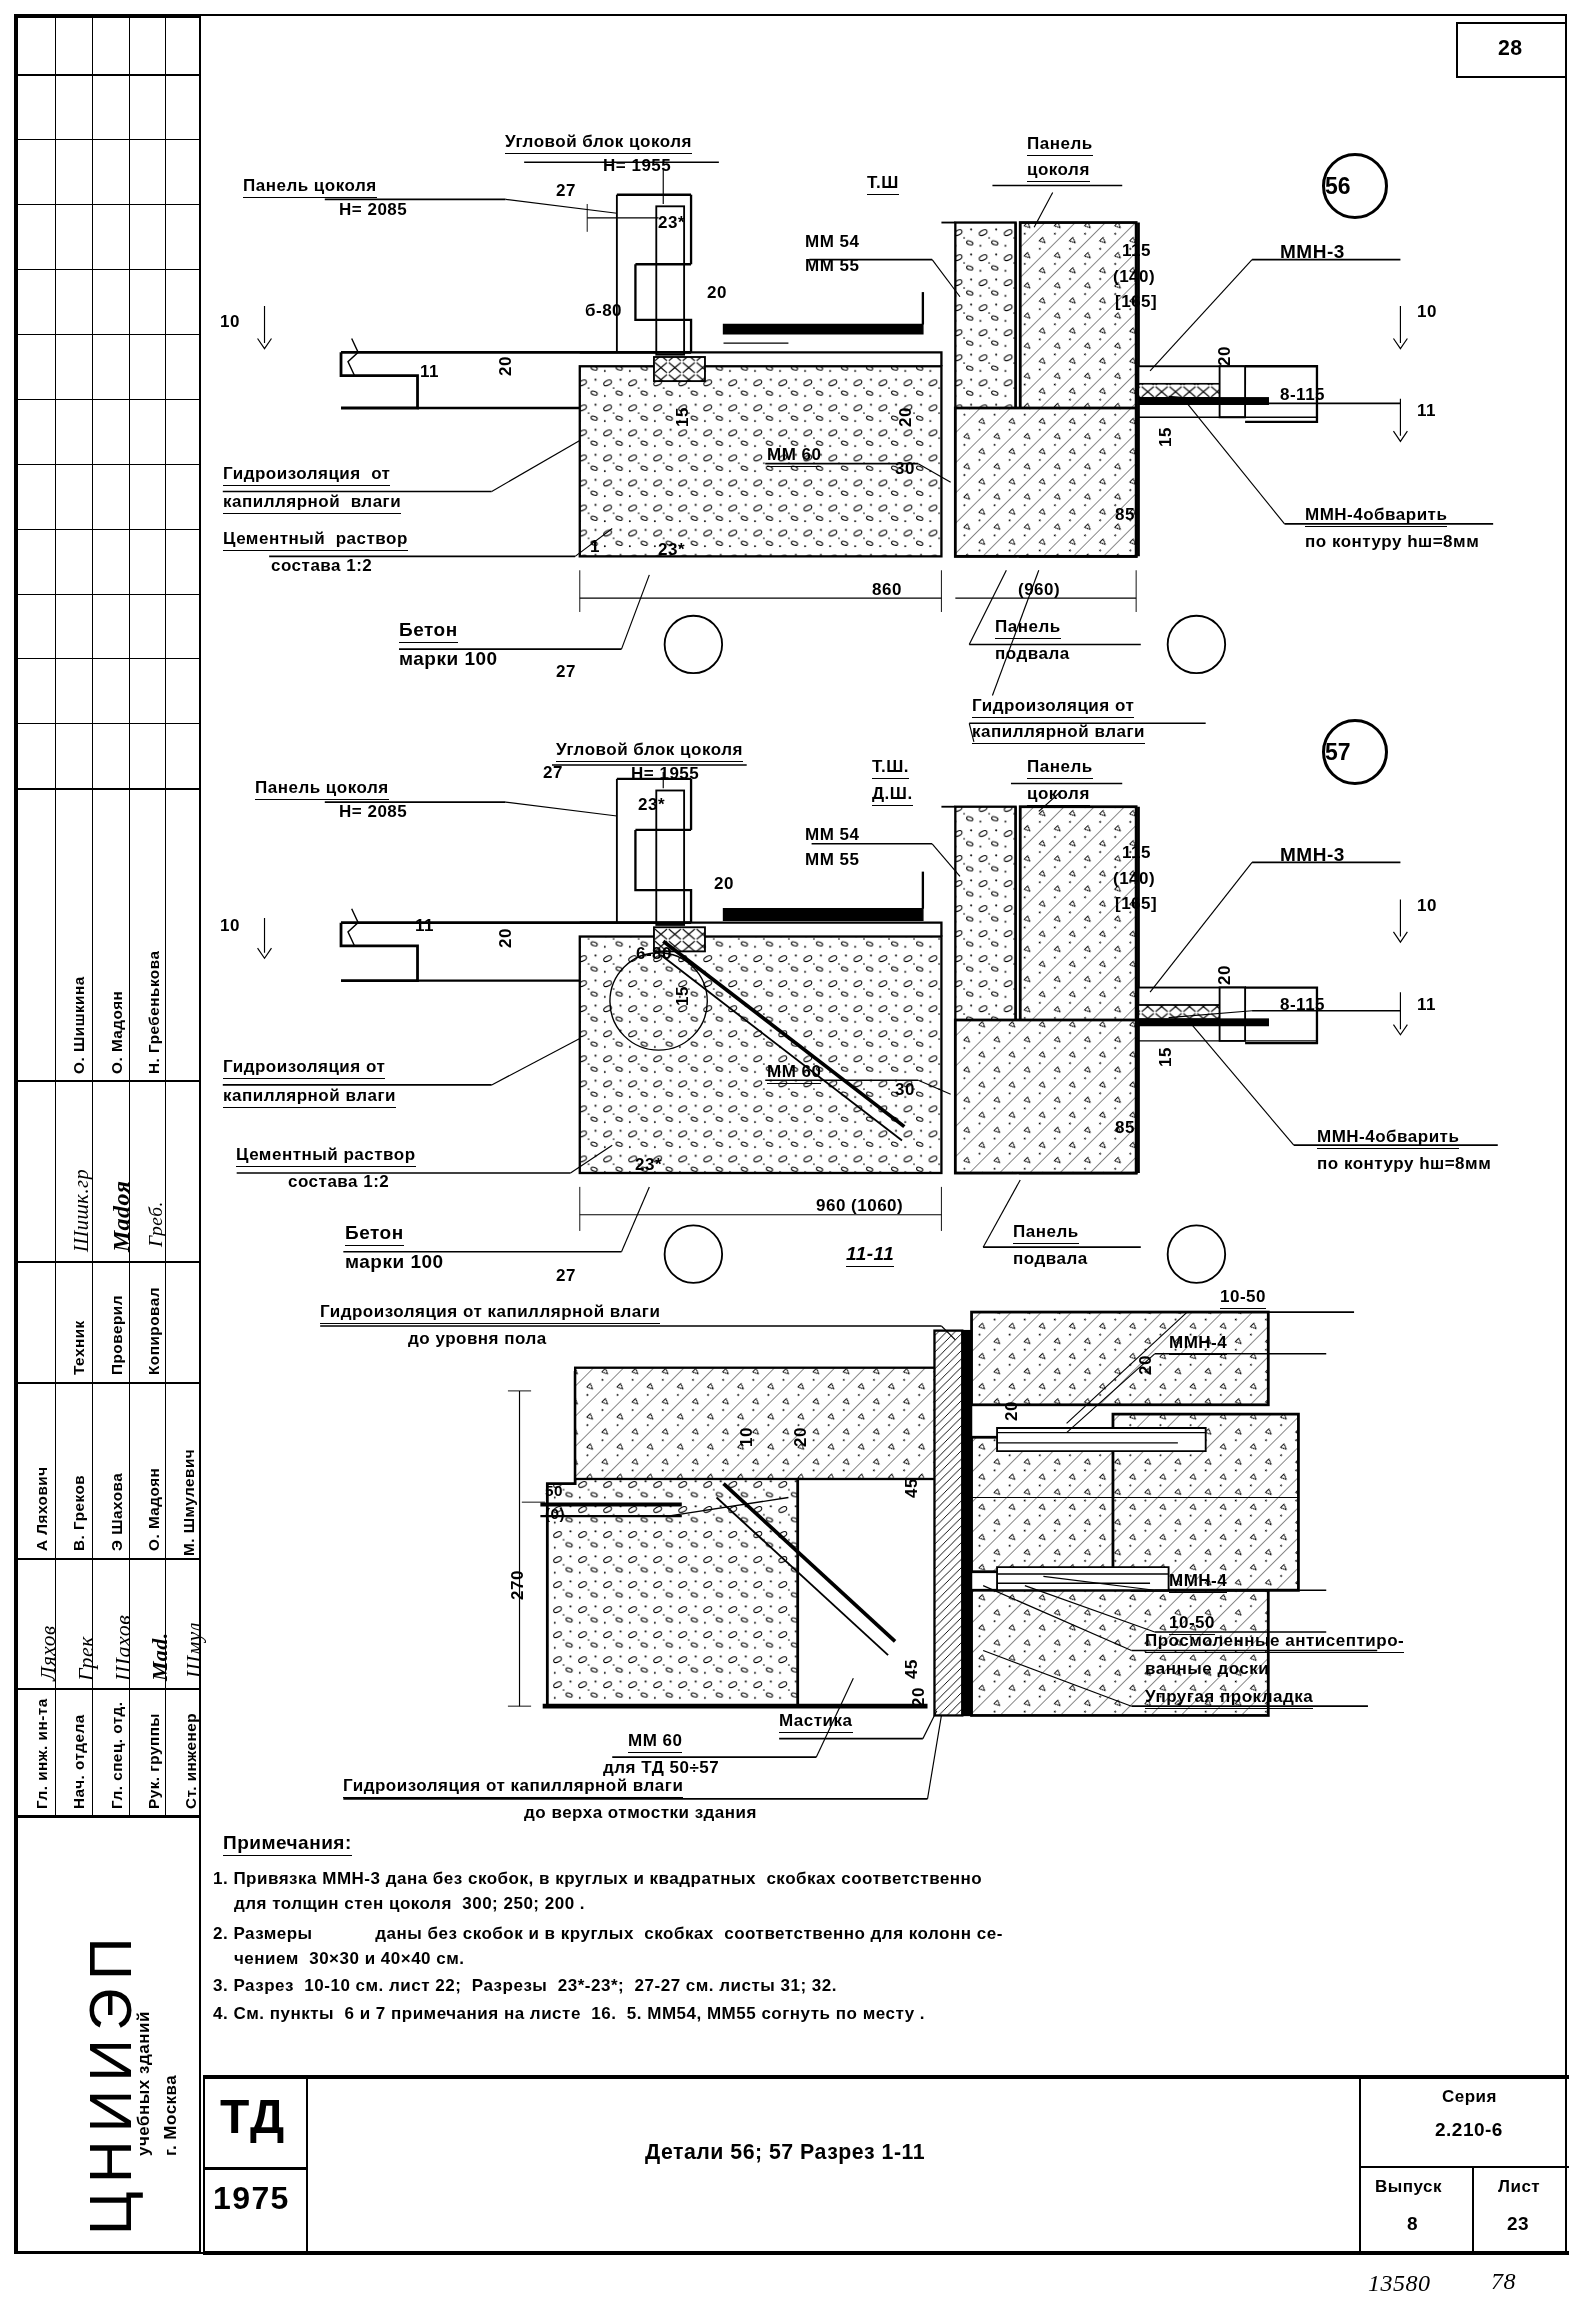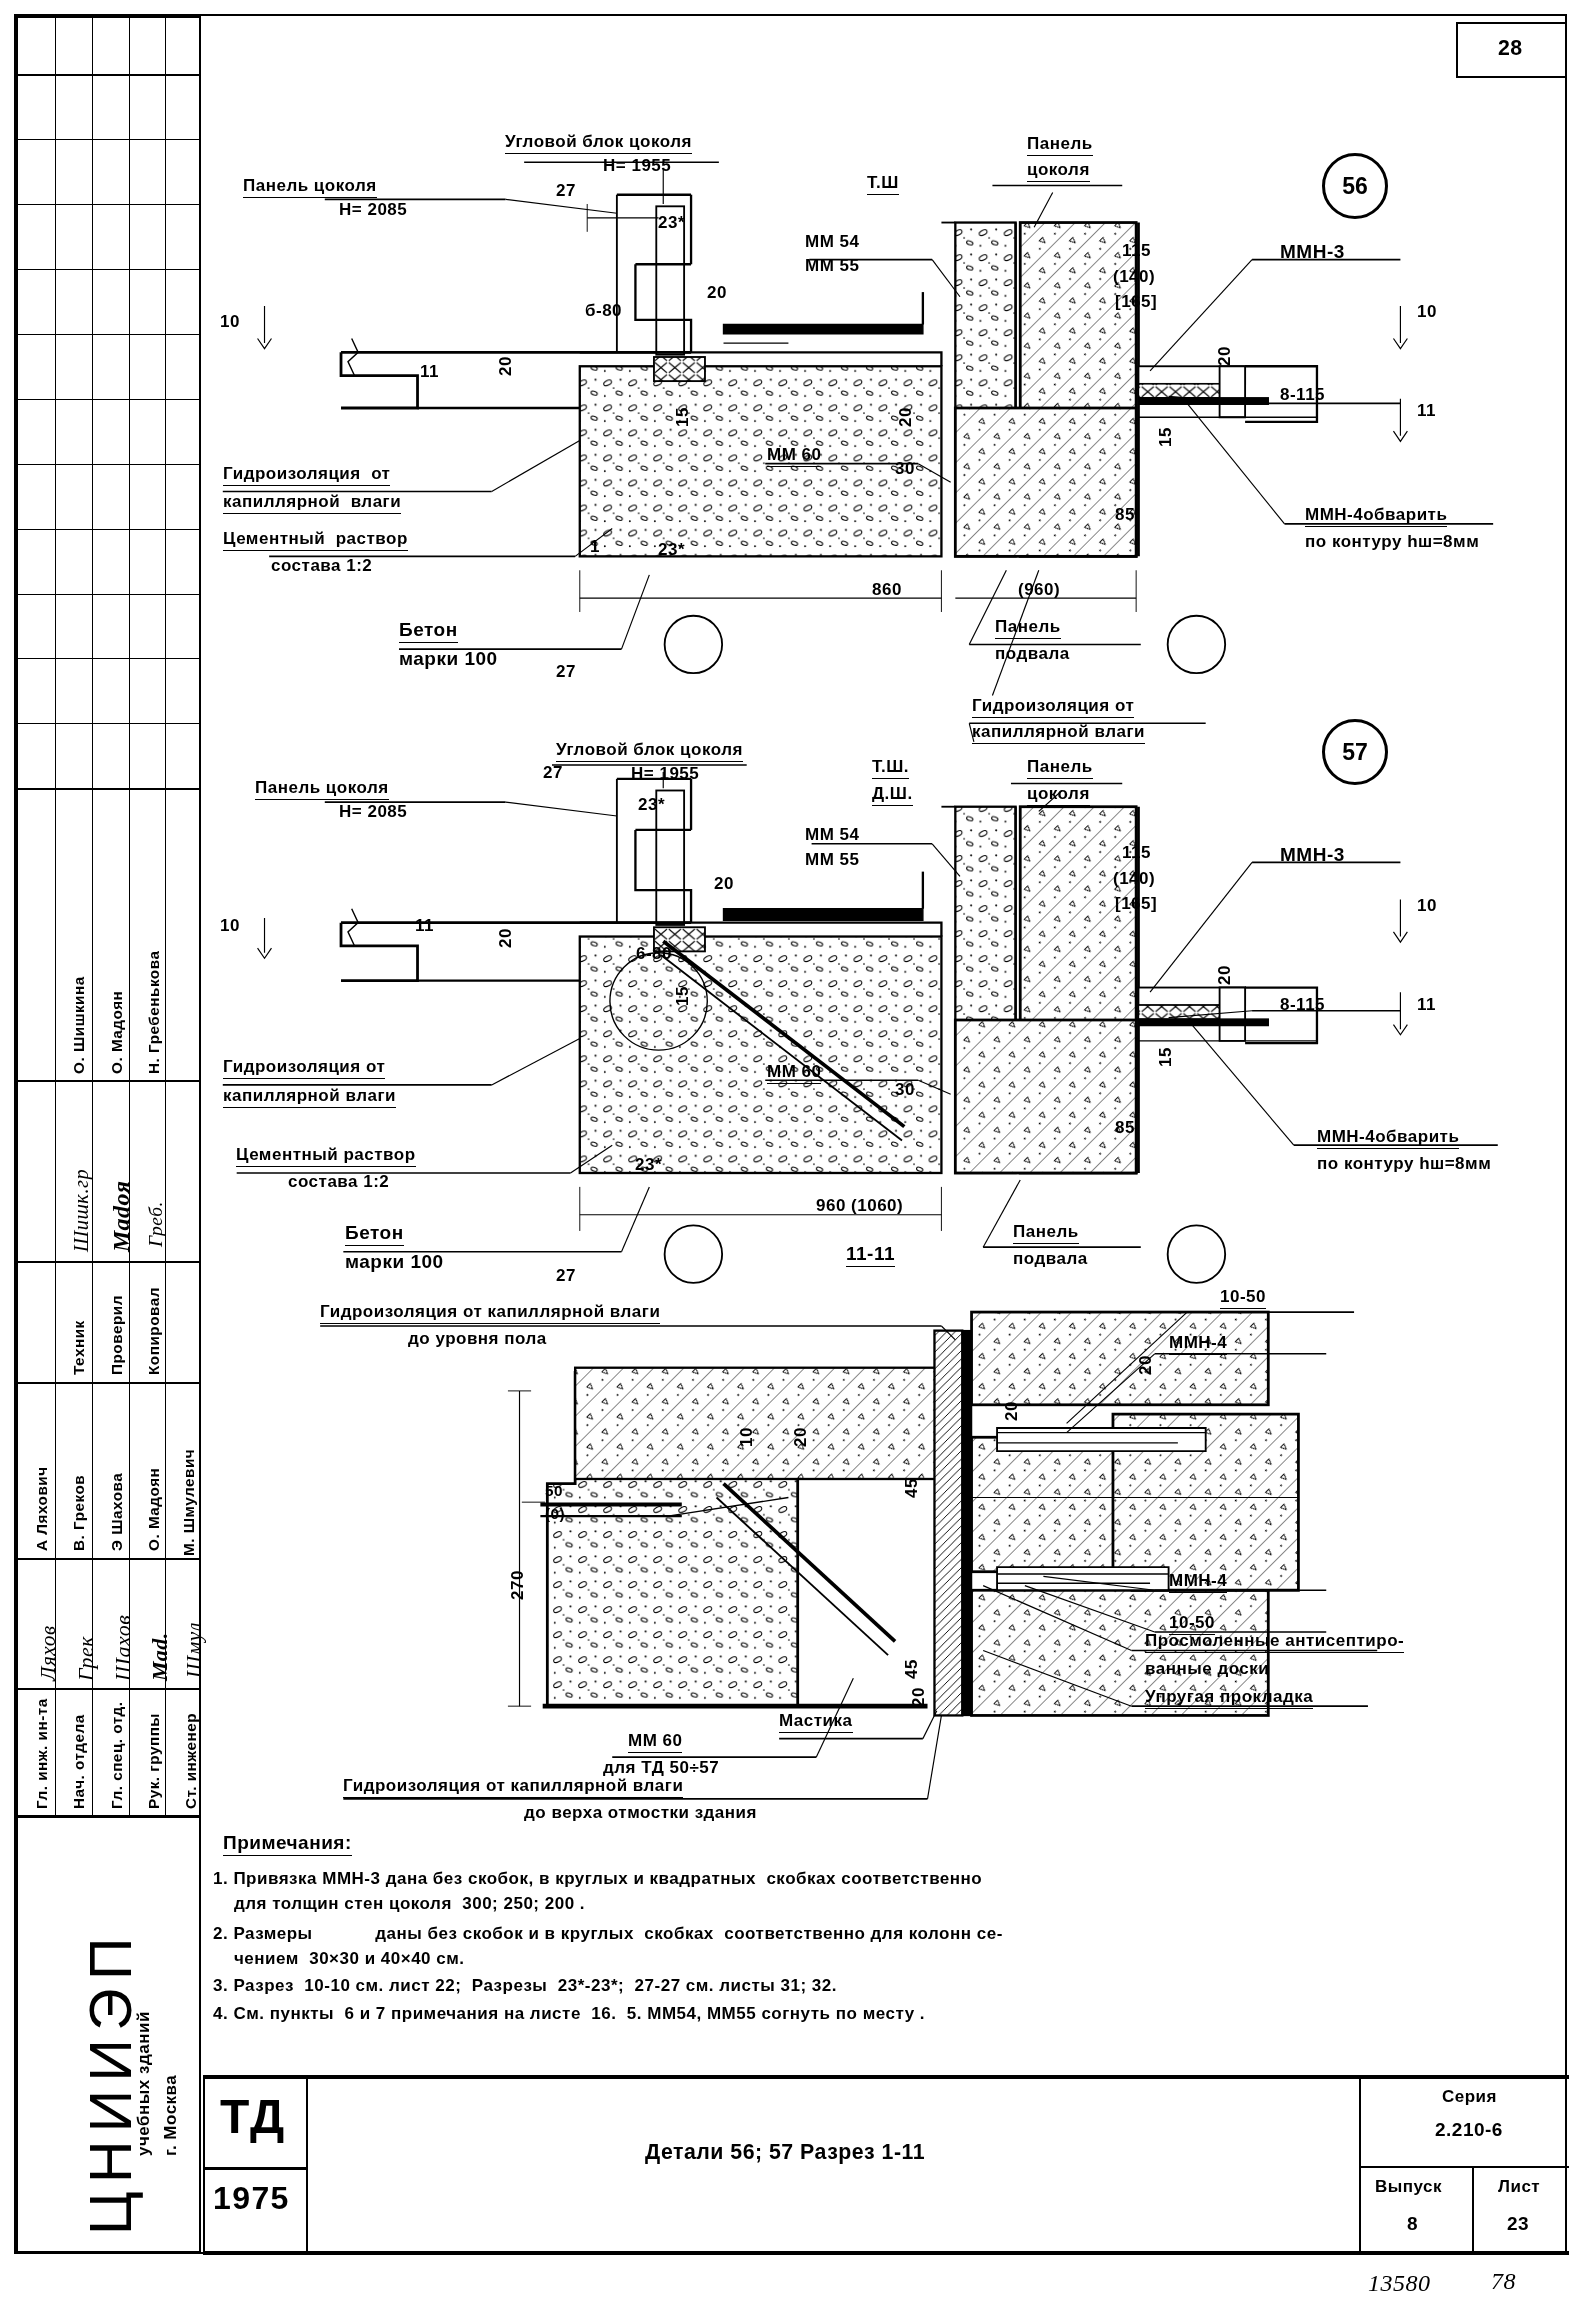--- a/index.html
+++ b/index.html
@@ -7,21 +7,21 @@
   #sheet{position:relative;width:1594px;height:2333px;background:#fff;overflow:hidden;}
   .bdr{position:absolute;border:2.3px solid #000;left:14px;top:14px;width:1553px;height:2240px;box-sizing:border-box;}
   .ln{position:absolute;background:#000;}
   .txt{position:absolute;white-space:pre;font-family:"Liberation Sans",sans-serif;font-weight:bold;letter-spacing:0.5px;}
   .t30{font-size:15.3px;}
   .t34{font-size:17px;}
   .t38{font-size:19px;}
   .t44{font-size:21.3px;}
   .ul{border-bottom:1.9px solid #000;padding-bottom:1.4px;}
   .rot{transform-origin:0 0;transform:rotate(-90deg);}
-  .circ{position:absolute;border:3.2px solid #000;border-radius:50%;display:flex;align-items:center;justify-content:center;font-weight:bold;}
+  .circ{position:absolute;border:3.2px solid #000;border-radius:50%;display:flex;align-items:center;font-weight:bold;}
   svg{position:absolute;left:0;top:0;pointer-events:none;}
   .cellbox{position:absolute;border:1.4px solid #000;box-sizing:border-box;}
   .sig{font-family:"Liberation Serif",serif;font-style:italic;font-weight:normal;}
 </style>
 </head>
 <body>
 
 <div id="sheet">
 
   <div class="bdr"></div>
@@ -347,21 +347,21 @@
   <div class="txt t34 ul" style="left:223px;top:1086px;">капиллярной влаги</div>
   <div class="txt t34 ul" style="left:236px;top:1145px;">Цементный раствор</div>
   <div class="txt t34" style="left:288px;top:1172px;">состава 1:2</div>
   <div class="txt t38 ul" style="left:345px;top:1222px;">Бетон</div>
   <div class="txt t38" style="left:345px;top:1251px;">марки 100</div>
   <div class="txt t34 ul" style="left:1013px;top:1222px;">Панель</div>
   <div class="txt t34" style="left:1013px;top:1249px;">подвала</div>
   <div class="txt t34 ul" style="left:1317px;top:1127px;">ММН-4обварить</div>
   <div class="txt t34" style="left:1317px;top:1154px;">по контуру hш=8мм</div>
   <div class="txt t34" style="left:816px;top:1196px;">960 (1060)</div>
-  <div class="txt t38 ul" style="left:846px;top:1243px;">11-11</div>
+  <div class="txt t38 ul" style="left:846px;top:1243px;font-style:italic;">11-11</div>
   <div class="txt t34" style="left:543px;top:763px;">27</div>
   <div class="txt t34" style="left:556px;top:1266px;">27</div>
   <div class="txt t34" style="left:638px;top:795px;">23*</div>
   <div class="txt t34" style="left:635px;top:1155px;">23*</div>
   <div class="txt t34" style="left:714px;top:874px;">20</div>
   <div class="txt t34 rot" style="left:496px;top:948px;">20</div>
   <div class="txt t34 rot" style="left:1215px;top:985px;">20</div>
   <div class="txt t34" style="left:220px;top:916px;">10</div>
   <div class="txt t34" style="left:1417px;top:896px;">10</div>
   <div class="txt t34" style="left:415px;top:916px;">11</div>

